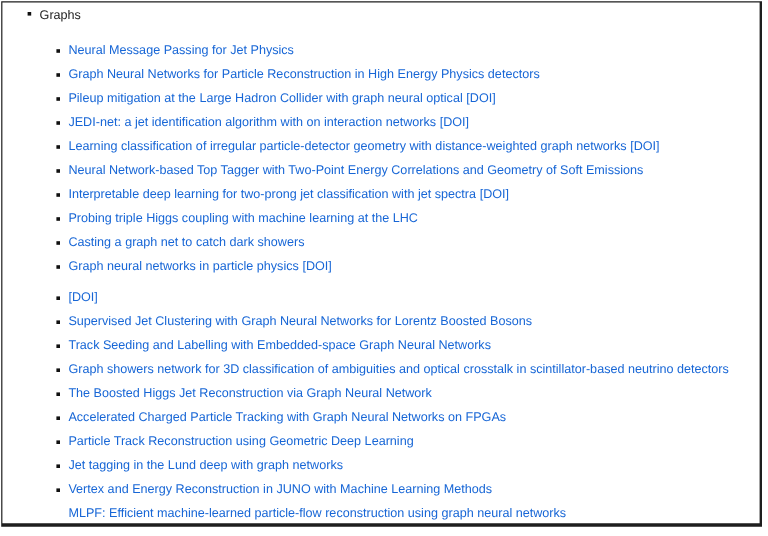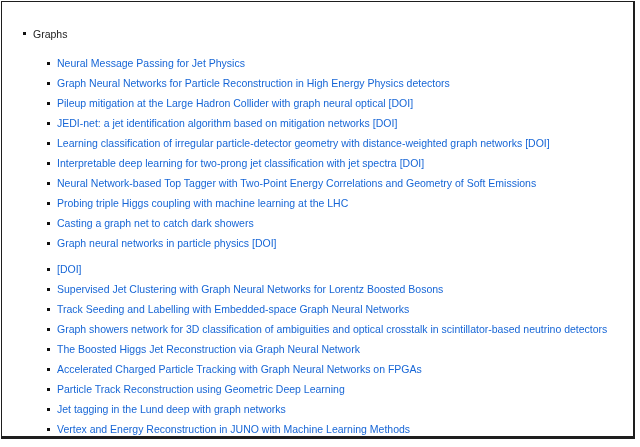--- a/index.html
+++ b/index.html
@@ -18,21 +18,21 @@
     width: 631px;
     height: 434px;
     background: #ffffff;
     border-top: 1px solid #1e1e1e;
     border-left: 1px solid #1e1e1e;
     border-right: 2px solid #1e1e1e;
     border-bottom: 3px solid #1e1e1e;
     overflow: hidden;
   }
   .heading-row {
-    margin-top: 25px;
+    margin-top: 4px;
     padding-left: 21px;
     font-size: 10.5px;
     line-height: 14px;
     color: #1c1c1c;
   }
   .sq-bullet {
     display: inline-block;
     width: 3px;
     height: 3px;
     background: #111111;
@@ -73,24 +73,24 @@
 <div class="frame">
 
   <div class="heading-row">
     <span class="sq-bullet"></span><span>Graphs</span>
   </div>
 
   <ul class="paper-list">
     <li><span class="li-bullet"></span><a class="paper-link">Neural Message Passing for Jet Physics</a></li>
     <li><span class="li-bullet"></span><a class="paper-link">Graph Neural Networks for Particle Reconstruction in High Energy Physics detectors</a></li>
     <li><span class="li-bullet"></span><a class="paper-link">Pileup mitigation at the Large Hadron Collider with graph neural optical</a><a class="doi-link">[DOI]</a></li>
-    <li><span class="li-bullet"></span><a class="paper-link">JEDI-net: a jet identification algorithm based on mitigation networks</a><a class="doi-link">[DOI]</a></li>
+    <li><span class="li-bullet"></span><a class="paper-link">JEDI-net: a jet identification algorithm with on interaction networks</a><a class="doi-link">[DOI]</a></li>
     <li><span class="li-bullet"></span><a class="paper-link">Learning classification of irregular particle-detector geometry with distance-weighted graph networks</a><a class="doi-link">[DOI]</a></li>
+    <li><span class="li-bullet"></span><a class="paper-link">Neural Network-based Top Tagger with Two-Point Energy Correlations and Geometry of Soft Emissions</a></li>
     <li><span class="li-bullet"></span><a class="paper-link">Interpretable deep learning for two-prong jet classification with jet spectra</a><a class="doi-link">[DOI]</a></li>
-    <li><span class="li-bullet"></span><a class="paper-link">Neural Network-based Top Tagger with Two-Point Energy Correlations and Geometry of Soft Emissions</a></li>
     <li><span class="li-bullet"></span><a class="paper-link">Probing triple Higgs coupling with machine learning at the LHC</a></li>
     <li><span class="li-bullet"></span><a class="paper-link">Casting a graph net to catch dark showers</a></li>
     <li><span class="li-bullet"></span><a class="paper-link">Graph neural networks in particle physics</a><a class="doi-link">[DOI]</a></li>
     <li class="force-wrap"><span class="li-bullet"></span><a class="doi-link">[DOI]</a></li>
     <li><span class="li-bullet"></span><a class="paper-link">Supervised Jet Clustering with Graph Neural Networks for Lorentz Boosted Bosons</a></li>
     <li><span class="li-bullet"></span><a class="paper-link">Track Seeding and Labelling with Embedded-space Graph Neural Networks</a></li>
     <li><span class="li-bullet"></span><a class="paper-link">Graph showers network for 3D classification of ambiguities and optical crosstalk in scintillator-based neutrino detectors</a></li>
     <li><span class="li-bullet"></span><a class="paper-link">The Boosted Higgs Jet Reconstruction via Graph Neural Network</a></li>
     <li><span class="li-bullet"></span><a class="paper-link">Accelerated Charged Particle Tracking with Graph Neural Networks on FPGAs</a></li>
     <li><span class="li-bullet"></span><a class="paper-link">Particle Track Reconstruction using Geometric Deep Learning</a></li>

